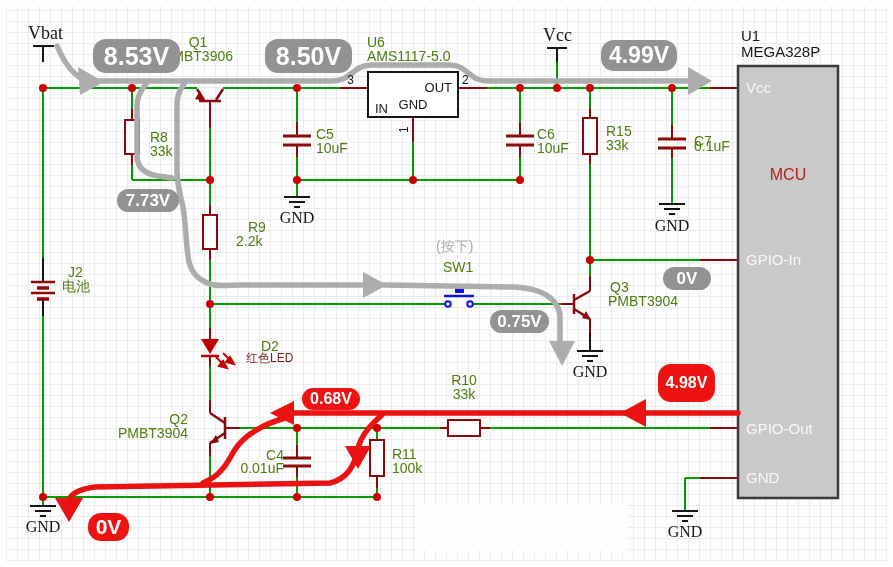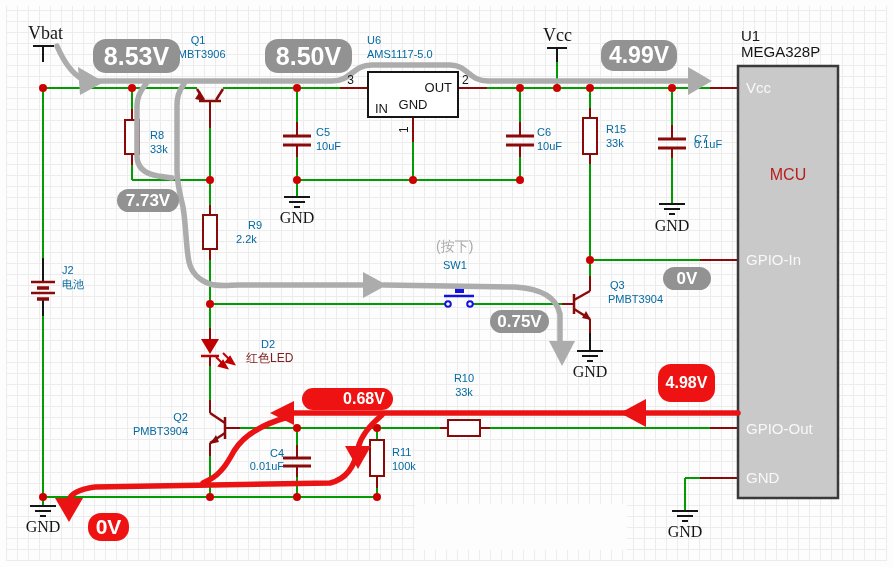--- a/index.html
+++ b/index.html
@@ -4,21 +4,21 @@
 <style>
   html,body{margin:0;padding:0;background:#fff;}
   #canvas{position:relative;width:893px;height:567px;background:#FDFDFD;overflow:hidden;
           font-family:"Liberation Sans",sans-serif;}
   .grid{position:absolute;inset:6px;
     background-image:
       repeating-linear-gradient(0deg,#ECECEC 0 1px,transparent 1px 11px),
       repeating-linear-gradient(90deg,#ECECEC 0 1px,transparent 1px 11px);}
   svg{position:absolute;left:0;top:0;}
   .txt{position:absolute;white-space:nowrap;line-height:1.05;}
-  .lbl{font-size:11px;color:#0369a1;}
+  .lbl{font-size:14px;color:#4d7c0f;}
   .lbl-sm{font-size:12px;color:#7f1d1d;}
   .pwr{font-family:"Liberation Serif",serif;font-size:18px;color:#151515;}
   .gndtxt{font-family:"Liberation Serif",serif;font-size:16px;color:#151515;width:44px;text-align:center;}
   .pin-num{font-size:12px;color:#151515;}
   .reg-pin{font-size:13px;color:#151515;}
   .chip-lbl{font-size:15px;color:#161616;}
   .mcu-pin{font-size:15px;color:#F8F8F8;}
   .badge{position:absolute;border-radius:13px;color:#FFF;font-weight:bold;
          display:flex;align-items:center;justify-content:center;}
   .badge-gray{background:#929292;}
@@ -320,21 +320,21 @@
 
   <div class="txt lbl" style="left:537px;top:127px;">C6</div>
   <div class="txt lbl" style="left:537px;top:141px;">10uF</div>
 
   <div class="txt lbl" style="left:606px;top:124px;">R15</div>
   <div class="txt lbl" style="left:606px;top:138px;">33k</div>
 
   <div class="txt lbl" style="left:694px;top:134px;">C7</div>
   <div class="txt lbl" style="left:694px;top:139px;">0.1uF</div>
 
-  <div class="txt lbl" style="left:62px;top:265px;">J2</div>
+  <div class="txt lbl" style="left:68px;top:265px;">J2</div>
   <div class="txt lbl" style="left:62px;top:279px;">电池</div>
 
   <div class="txt lbl" style="left:261px;top:339px;">D2</div>
   <div class="txt lbl-sm" style="left:246px;top:352px;">红色LED</div>
 
   <div class="txt note-gray" style="left:436px;top:239px;">(按下)</div>
   <div class="txt lbl" style="left:443px;top:260px;">SW1</div>
 
   <div class="txt lbl" style="left:610px;top:280px;">Q3</div>
   <div class="txt lbl" style="left:608px;top:294px;">PMBT3904</div>
@@ -362,16 +362,16 @@
   <div class="txt mcu-pin" style="left:746px;top:252px;">GPIO-In</div>
   <div class="txt mcu-pin" style="left:746px;top:421px;">GPIO-Out</div>
   <div class="txt mcu-pin" style="left:746px;top:470px;">GND</div>
 
   <div class="badge badge-gray" style="left:93px;top:39px;width:87px;height:34px;font-size:25px;">8.53V</div>
   <div class="badge badge-gray" style="left:265px;top:39px;width:87px;height:34px;font-size:25px;">8.50V</div>
   <div class="badge badge-gray" style="left:601px;top:40px;width:76px;height:31px;font-size:23px;">4.99V</div>
   <div class="badge badge-gray" style="left:117px;top:189px;width:62px;height:23px;font-size:17px;">7.73V</div>
   <div class="badge badge-gray" style="left:663px;top:267px;width:48px;height:23px;font-size:17px;">0V</div>
   <div class="badge badge-gray" style="left:490px;top:310px;width:59px;height:23px;font-size:17px;">0.75V</div>
-  <div class="badge badge-red" style="left:302px;top:388px;width:58px;height:22px;font-size:16px;padding-left:33px;">0.68V</div>
+  <div class="badge badge-red" style="left:302px;top:388px;width:58px;height:22px;font-size:16px;">0.68V</div>
   <div class="badge badge-red" style="left:658px;top:364px;width:57px;height:38px;font-size:16px;">4.98V</div>
   <div class="badge badge-red" style="left:88px;top:513px;width:41px;height:28px;font-size:21px;">0V</div>
 </div>
 
 </body></html>

